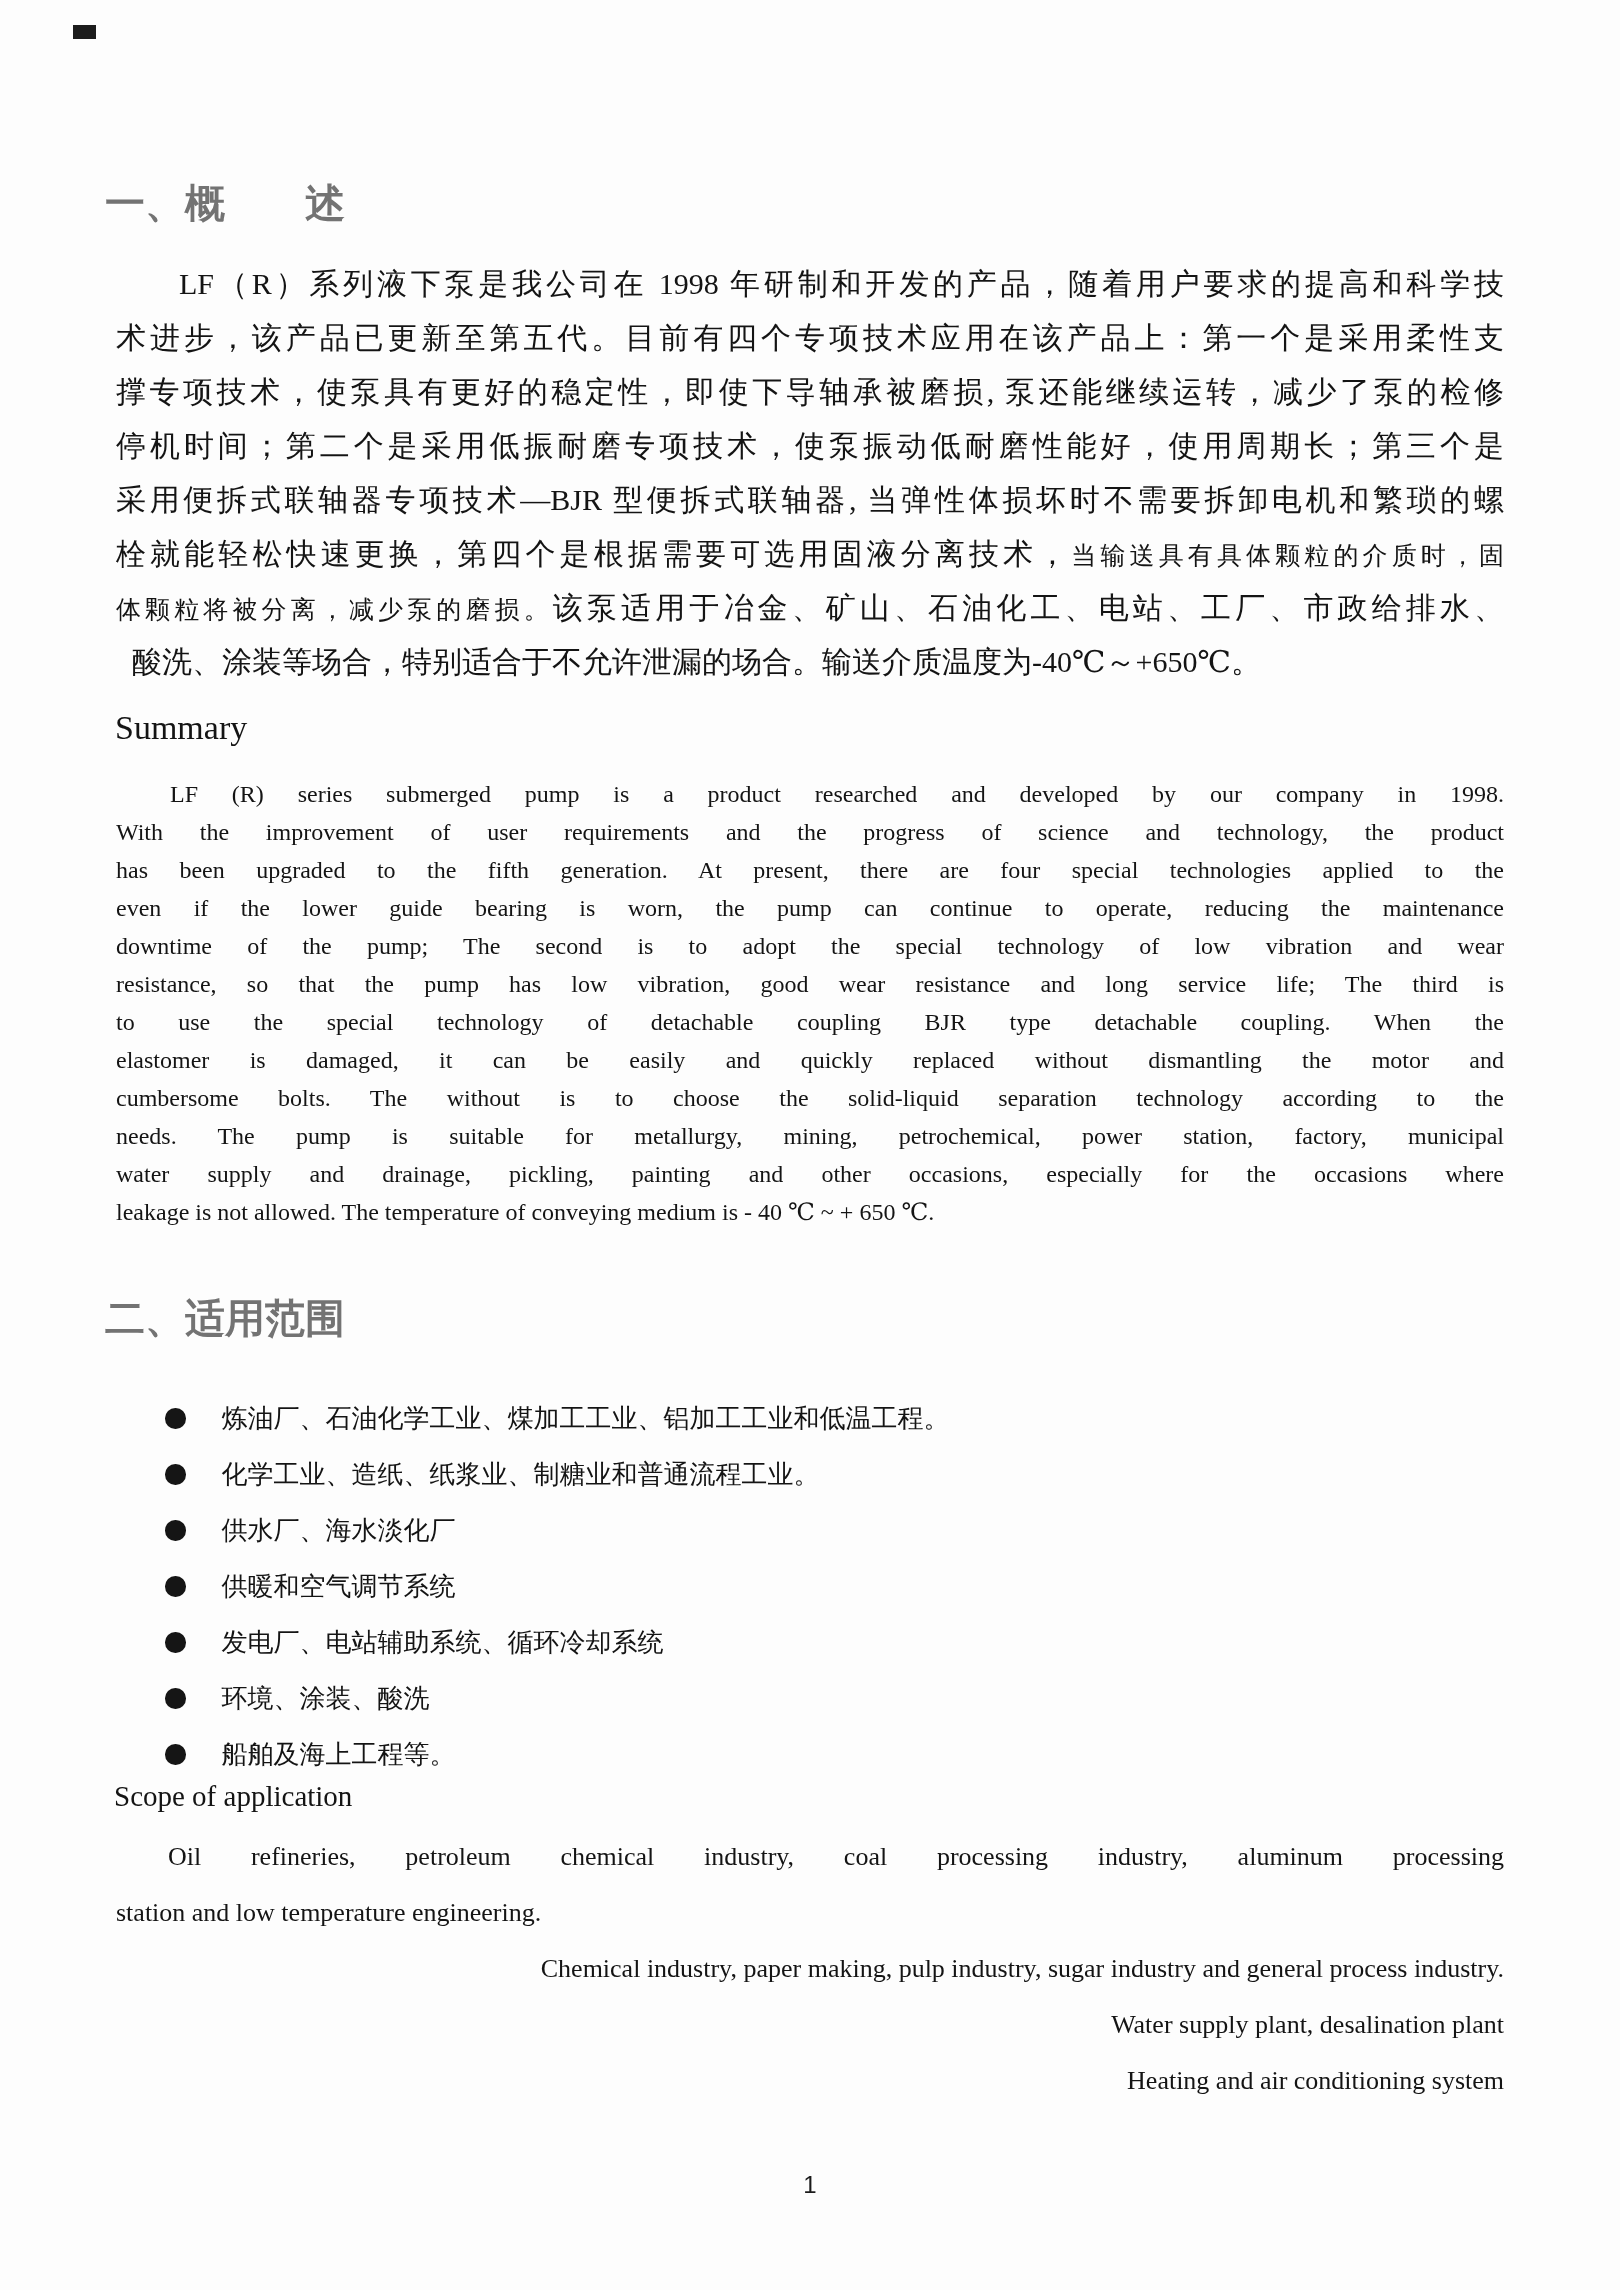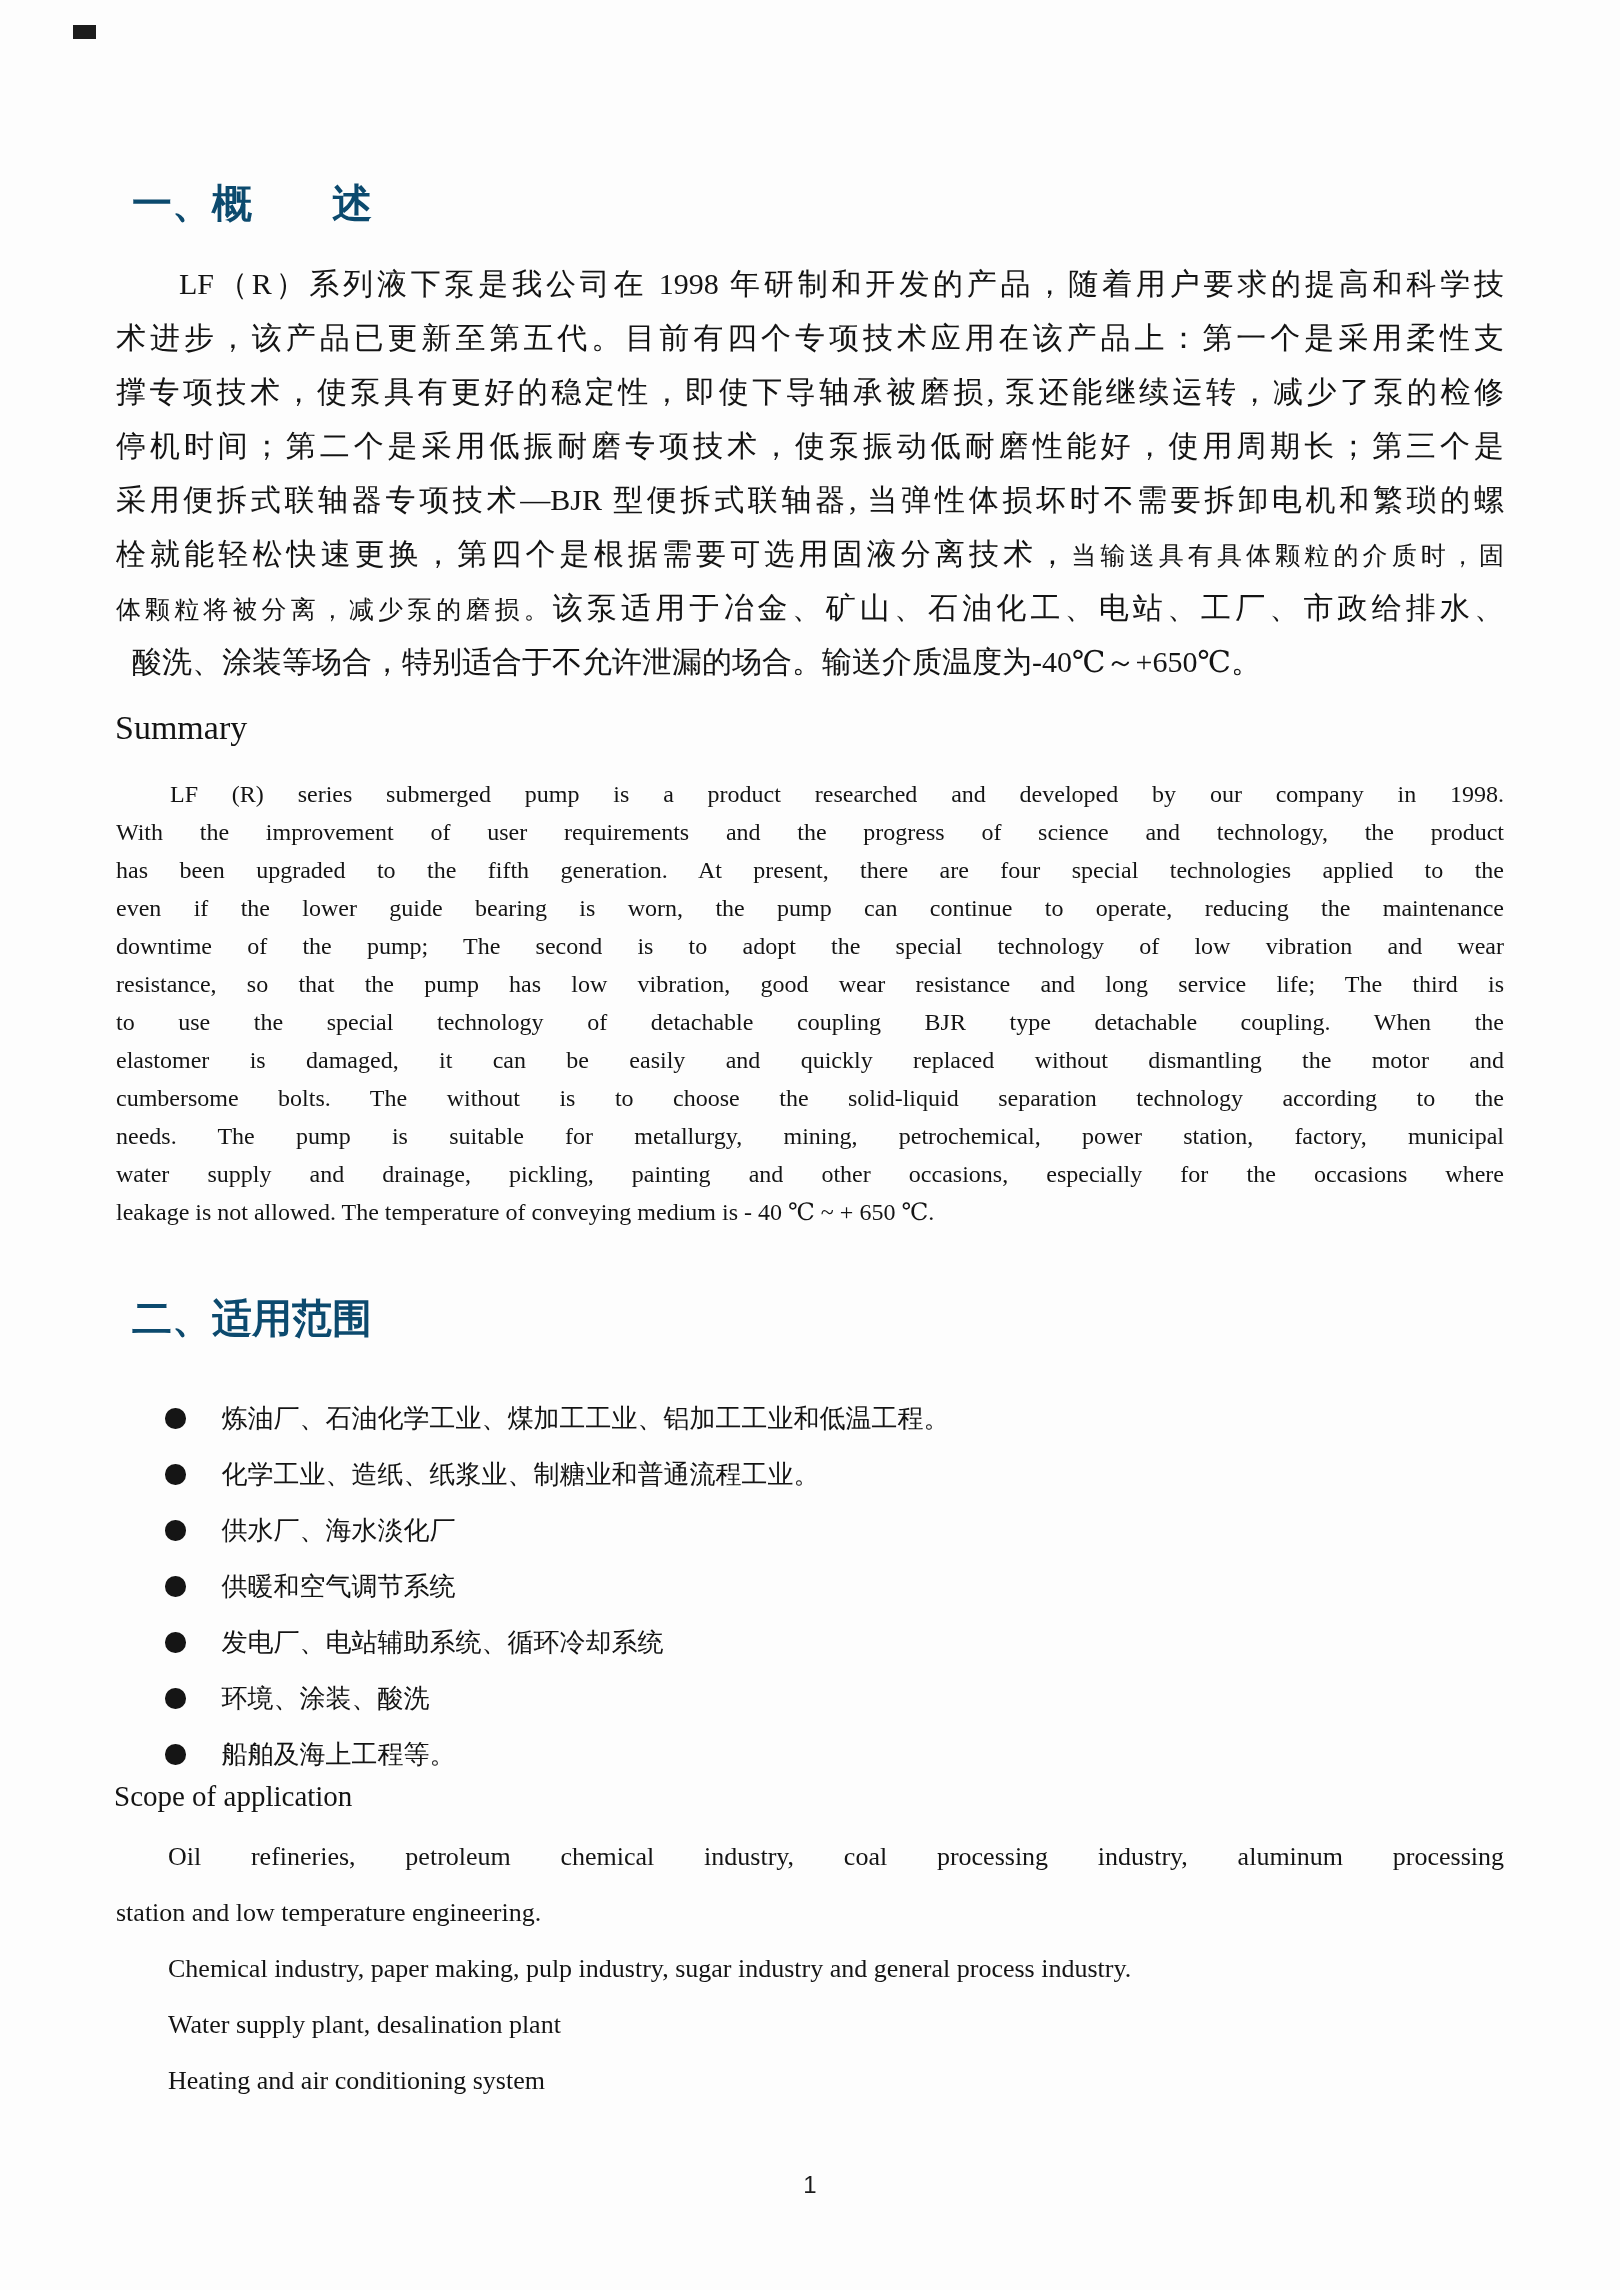--- a/index.html
+++ b/index.html
@@ -7,22 +7,22 @@
     position:relative;
     width:1620px;height:2291px;
     margin:0 auto;
     background:#fdfdfd;
     color:#141414;
     font-family:"Liberation Serif","DejaVu Serif",serif;
     overflow:hidden;
   }
   .scan-mark{position:absolute;left:73px;top:25px;width:23px;height:14.3px;background:#1c1c1c;}
   .h-cn{
-    position:absolute;left:132px;
-    font-size:40px;font-weight:bold;color:#0c4a6e;
+    position:absolute;left:105px;
+    font-size:40px;font-weight:bold;color:#737373;
     white-space:nowrap;
   }
   #overview-heading{top:176px;}
   #scope-heading{top:1291px;}
   
   #zh-para{
     position:absolute;left:116px;top:257px;width:1388px;
     font-size:30px;
   }
   .zh-line{
@@ -69,21 +69,21 @@
   }
   #scope-paras{
     position:absolute;left:116px;top:1829px;width:1388px;
     font-size:26px;
   }
   .sp-line{
     box-sizing:border-box;width:100%;
     height:56px;line-height:56px;
     white-space:nowrap;
   }
-  .sp-line.indent{padding-left:52px;}
+  .sp-line.indent{padding-left:52px;text-align:right;}
   .sp-line.just{text-align:justify;text-align-last:justify;}
   
   #page-num{
     position:absolute;left:0;top:2171px;width:100%;
     text-align:center;font-size:24px;
     font-family:"Liberation Sans","DejaVu Sans",sans-serif;
     color:#1a1a1a;
   }
 </style>
 </head>

